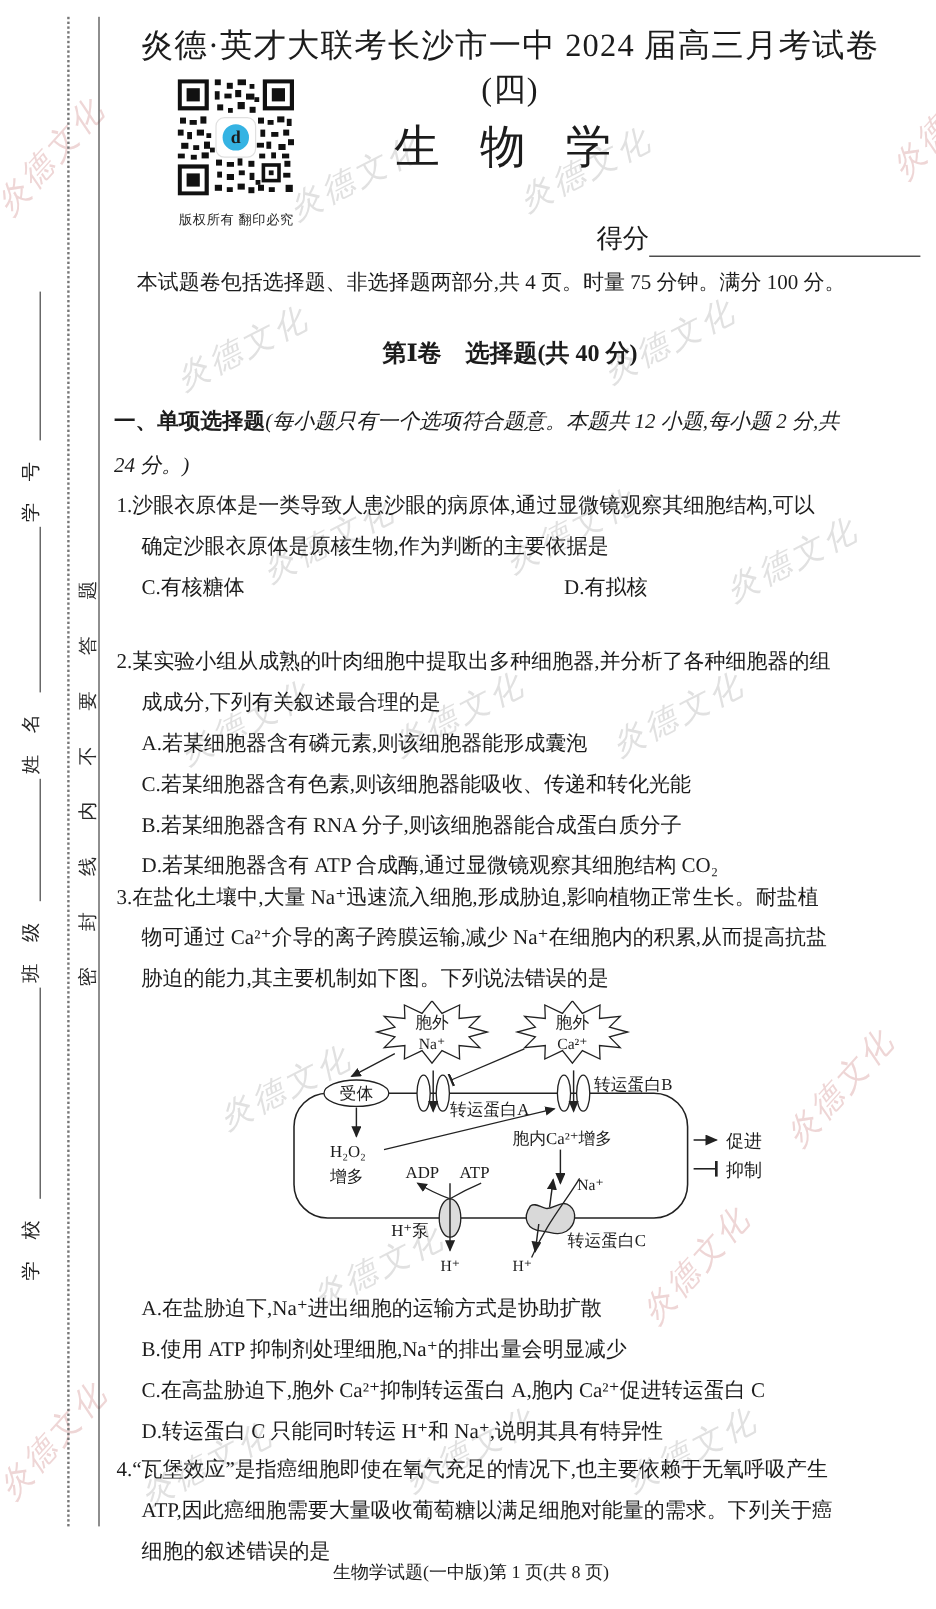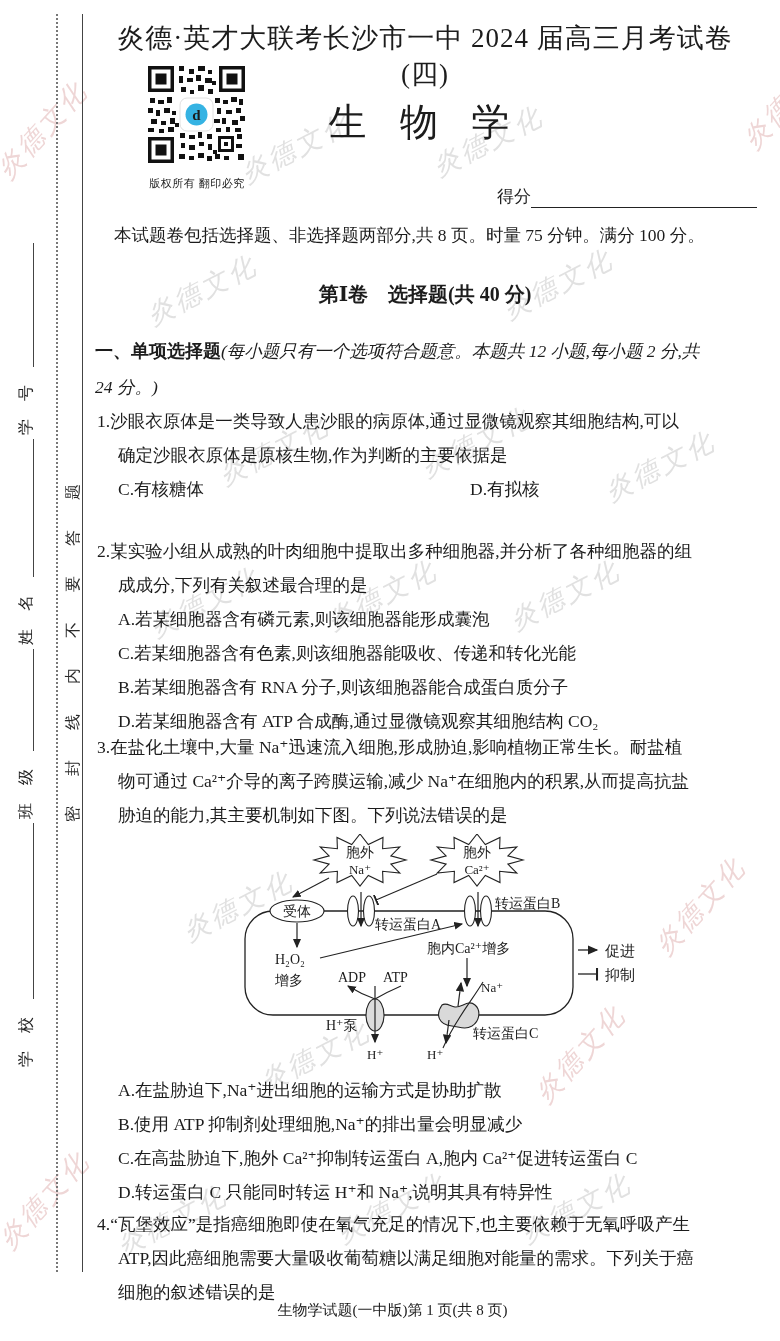--- a/index.html
+++ b/index.html
@@ -24,21 +24,21 @@
   .seal-inner{width:384px;height:26px;transform:rotate(-90deg) translateX(-384px);
               font-size:16px;letter-spacing:30px;color:#2a2a2a;}
   
   .header-title{position:absolute;top:20px;left:95px;width:660px;text-align:center;
     font-size:27px;font-weight:normal;letter-spacing:1px;}
   .qr{position:absolute;left:148px;top:66px;}
   .qr-caption{position:absolute;left:136px;top:176px;width:122px;text-align:center;
     font-size:11px;font-family:"Liberation Sans","DejaVu Sans",sans-serif;color:#222;letter-spacing:.5px;}
   .subject-title{position:absolute;top:97px;left:95px;width:660px;text-align:center;
     font-size:38px;font-weight:normal;letter-spacing:12px;}
-  .score{position:absolute;left:497px;top:184px;font-size:17px;}
+  .score{position:absolute;left:497px;top:184px;font-size:22px;}
   .score .blankline{display:inline-block;width:226px;height:23px;border-bottom:1.5px solid #222;vertical-align:bottom;}
   .intro{position:absolute;top:220px;left:114px;width:648px;font-size:17.5px;line-height:31px;}
   .section-title{position:absolute;top:281px;left:95px;width:660px;text-align:center;
     font-size:20px;font-weight:bold;}
   .part-head{position:absolute;top:333px;left:95px;width:675px;font-size:17.5px;line-height:36px;}
   .part-head b{font-size:18px;}
   .kai{font-style:italic;}
   
   .q{position:absolute;left:97px;width:672px;font-size:17.5px;line-height:34px;}
   .ql{position:relative;padding-left:21px;}
@@ -182,21 +182,21 @@
     </g>
   </svg>
   <div class="qr-caption">版权所有  翻印必究</div>
 
   <div class="subject-title">生 物 学</div>
 
   <div class="score">
     <span>得分</span><span class="blankline"></span>
   </div>
 
-  <div class="intro">本试题卷包括选择题、非选择题两部分,共 8 页。时量 75 分钟。满分 100 分。</div>
+  <div class="intro">本试题卷包括选择题、非选择题两部分,共 4 页。时量 75 分钟。满分 100 分。</div>
 
   <div class="section-title">第Ⅰ卷　选择题(共 40 分)</div>
 
   <div class="part-head">
     <div>
       <b>一、单项选择题</b><span class="kai">(每小题只有一个选项符合题意。本题共 12 小题,每小题 2 分,共</span>
     </div>
     <div class="kai">24 分。)</div>
   </div>
 

